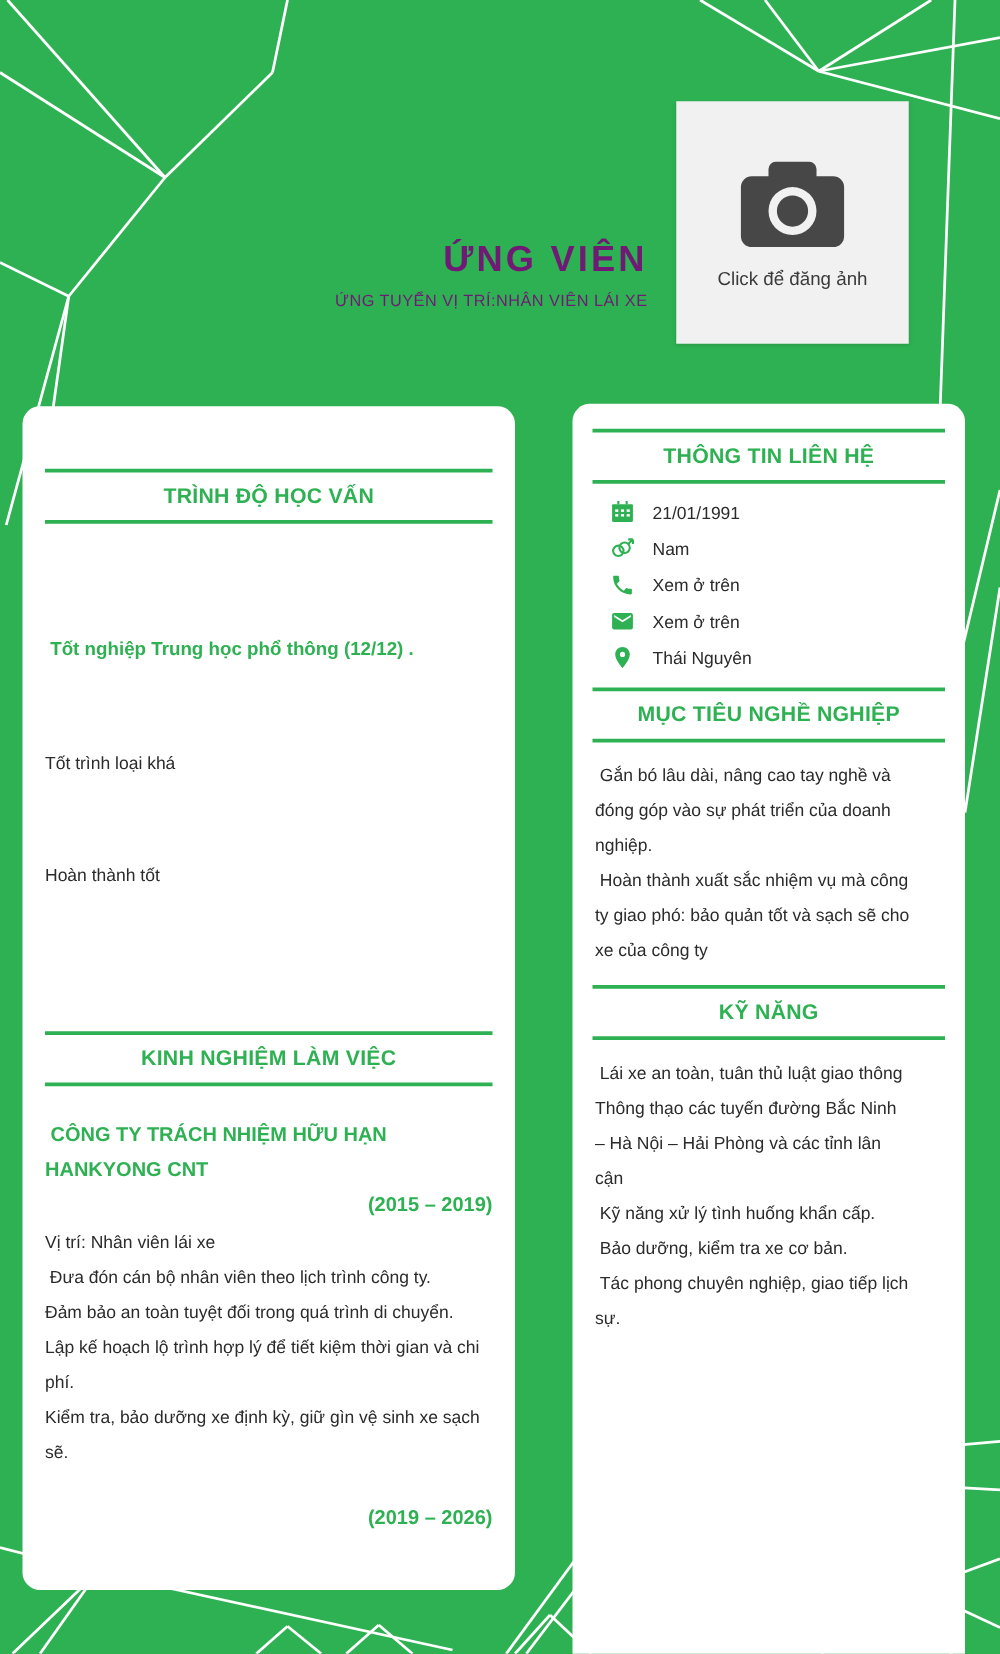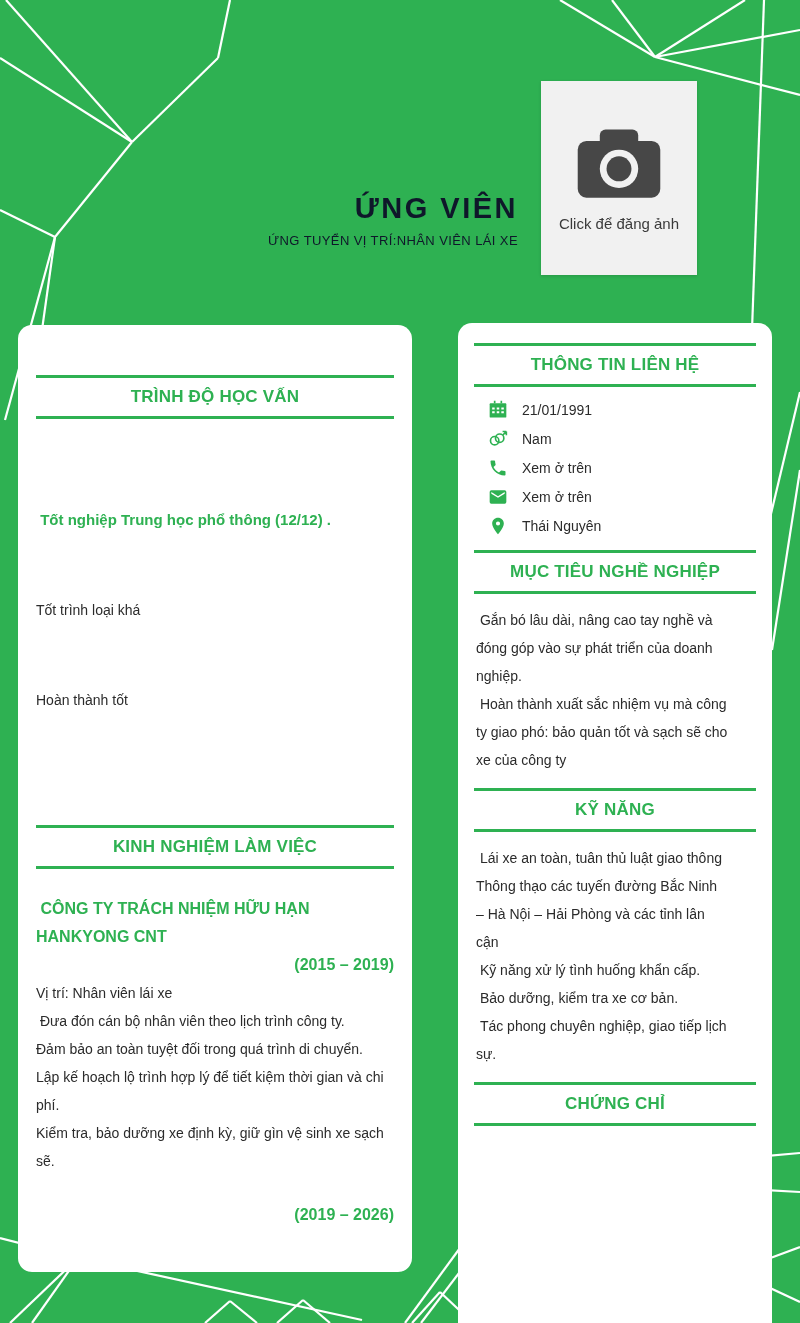--- a/index.html
+++ b/index.html
@@ -7,26 +7,26 @@
   body {
     position:relative;
     background:#2eb152;
     font-family:"Liberation Sans", sans-serif;
     overflow:hidden;
     color:#2b2b2b;
   }
   .bg-svg { position:absolute; left:0; top:0; width:800px; height:1323px; }
 
   
-  .header-text { position:absolute; top:192px; right:282px; text-align:right; color:#0f172a; }
+  .header-text { position:absolute; top:192px; right:282px; text-align:right; color:#701a75; }
   .header-title { font-size:29px; font-weight:bold; letter-spacing:2.5px; }
   .header-subtitle { margin-top:8px; font-size:13px; letter-spacing:.4px; }
 
   .photo-box {
-    position:absolute; left:541px; top:81px; width:156px; height:194px;
+    position:absolute; left:541px; top:81px; width:186px; height:194px;
     background:#f1f1f1; display:flex; flex-direction:column; align-items:center;
     justify-content:center; cursor:pointer; box-shadow:0 1px 3px rgba(0,0,0,.15);
   }
   .photo-box svg { display:block; }
   .photo-label { margin-top:10px; font-size:15px; color:#3a3a3a; }
 
   
   .card { position:absolute; background:#ffffff; border-radius:14px; overflow:hidden; }
   .card-left  { left:18px;  top:325px; width:394px; height:947px; padding:0 18px; }
   .card-right { left:458px; top:323px; width:314px; height:1068px; padding:0 16px; }
@@ -215,15 +215,14 @@
 
   <div class="sec-head rh">KỸ NĂNG</div>
   <div class="rc-block">
     <div class="rc-text"> Lái xe an toàn, tuân thủ luật giao thông</div>
     <div class="rc-text">Thông thạo các tuyến đường Bắc Ninh – Hà Nội – Hải Phòng và các tỉnh lân cận</div>
     <div class="rc-text"> Kỹ năng xử lý tình huống khẩn cấp.</div>
     <div class="rc-text"> Bảo dưỡng, kiểm tra xe cơ bản.</div>
     <div class="rc-text"> Tác phong chuyên nghiệp, giao tiếp lịch sự.</div>
   </div>
 
-  <div class="sec-head rh">CHỨNG CHỈ</div>
 
 </div>
 
 </body></html>

